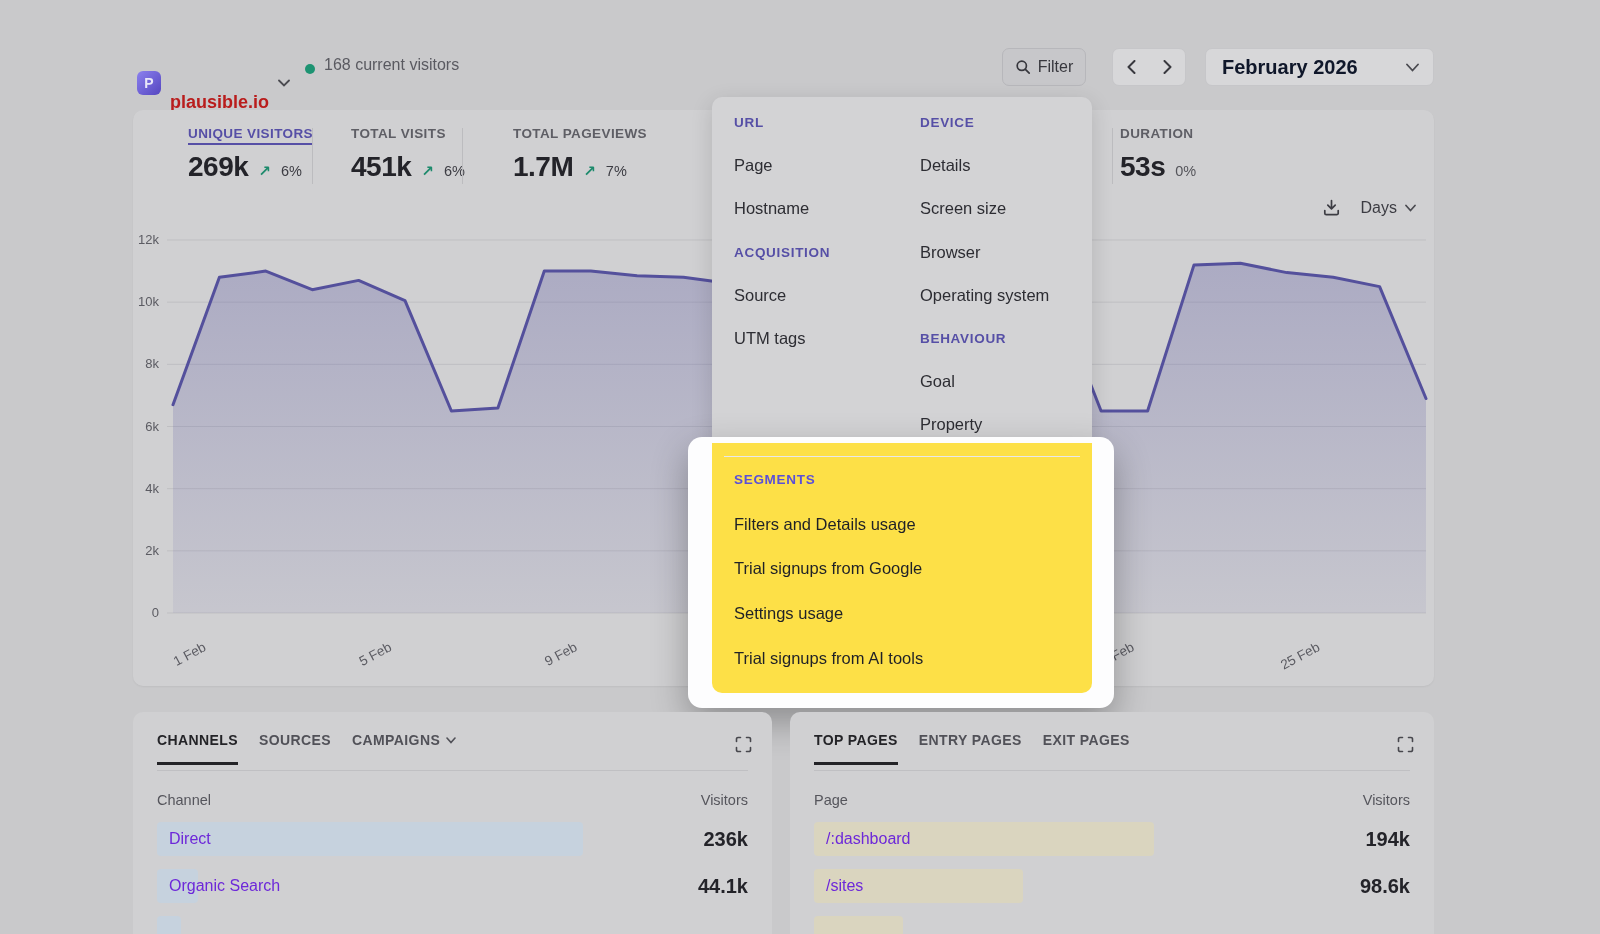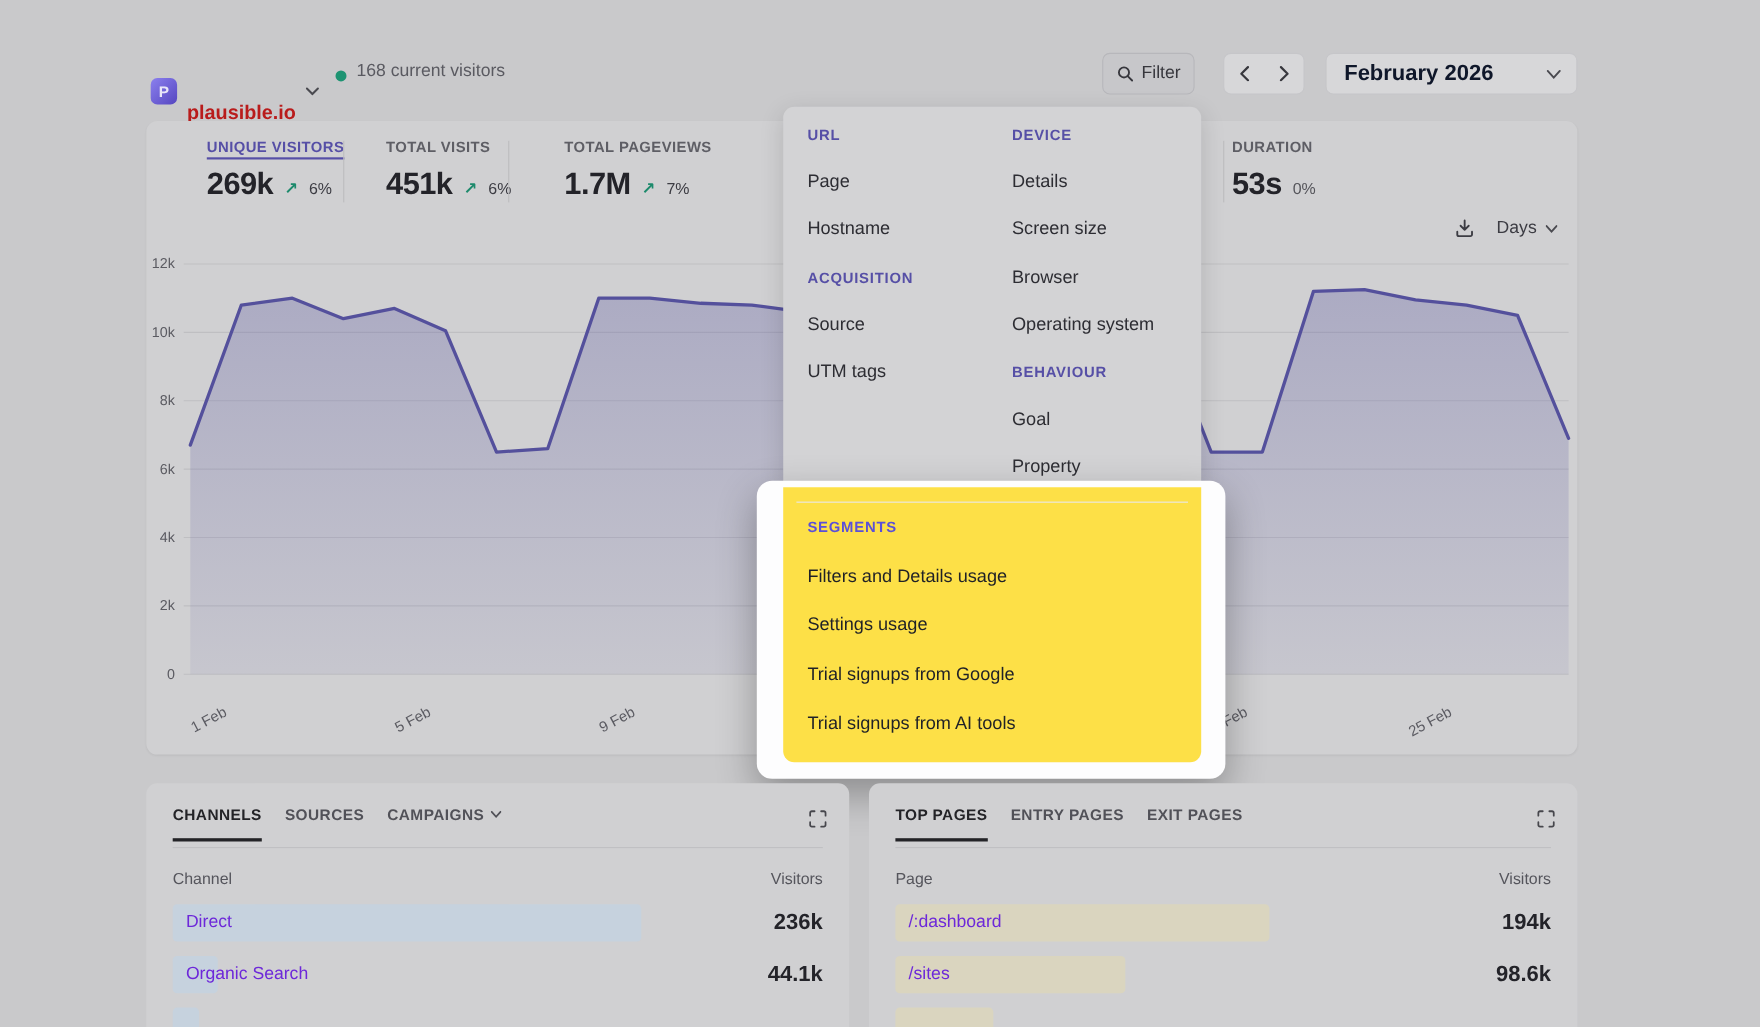--- a/index.html
+++ b/index.html
@@ -228,22 +228,22 @@
     </div>
 </div>
 
 <div id="spotlight"></div>
 
 <div id="dropdown-bottom">
   <div id="segments-divider"></div>
   <div id="segments-list">
     <div class="seg-row seg-header">SEGMENTS</div>
   <div class="seg-row seg-item">Filters and Details usage</div>
+      <div class="seg-row seg-item">Trial signups from Google</div>
       <div class="seg-row seg-item">Settings usage</div>
-      <div class="seg-row seg-item">Trial signups from Google</div>
       <div class="seg-row seg-item">Trial signups from AI tools</div>
     </div>
 </div>
 
 <div class="panel" id="panel-left">
     <div class="tabs">
       <div class="tab active">CHANNELS</div>
       <div class="tab">SOURCES</div>
       <div class="tab">CAMPAIGNS<svg width="10" height="7" viewBox="0 0 10 7">
           <polyline points="1,1 5,5.5 9,1" fill="none" stroke="#515158" stroke-width="1.6" stroke-linecap="round"></polyline>

